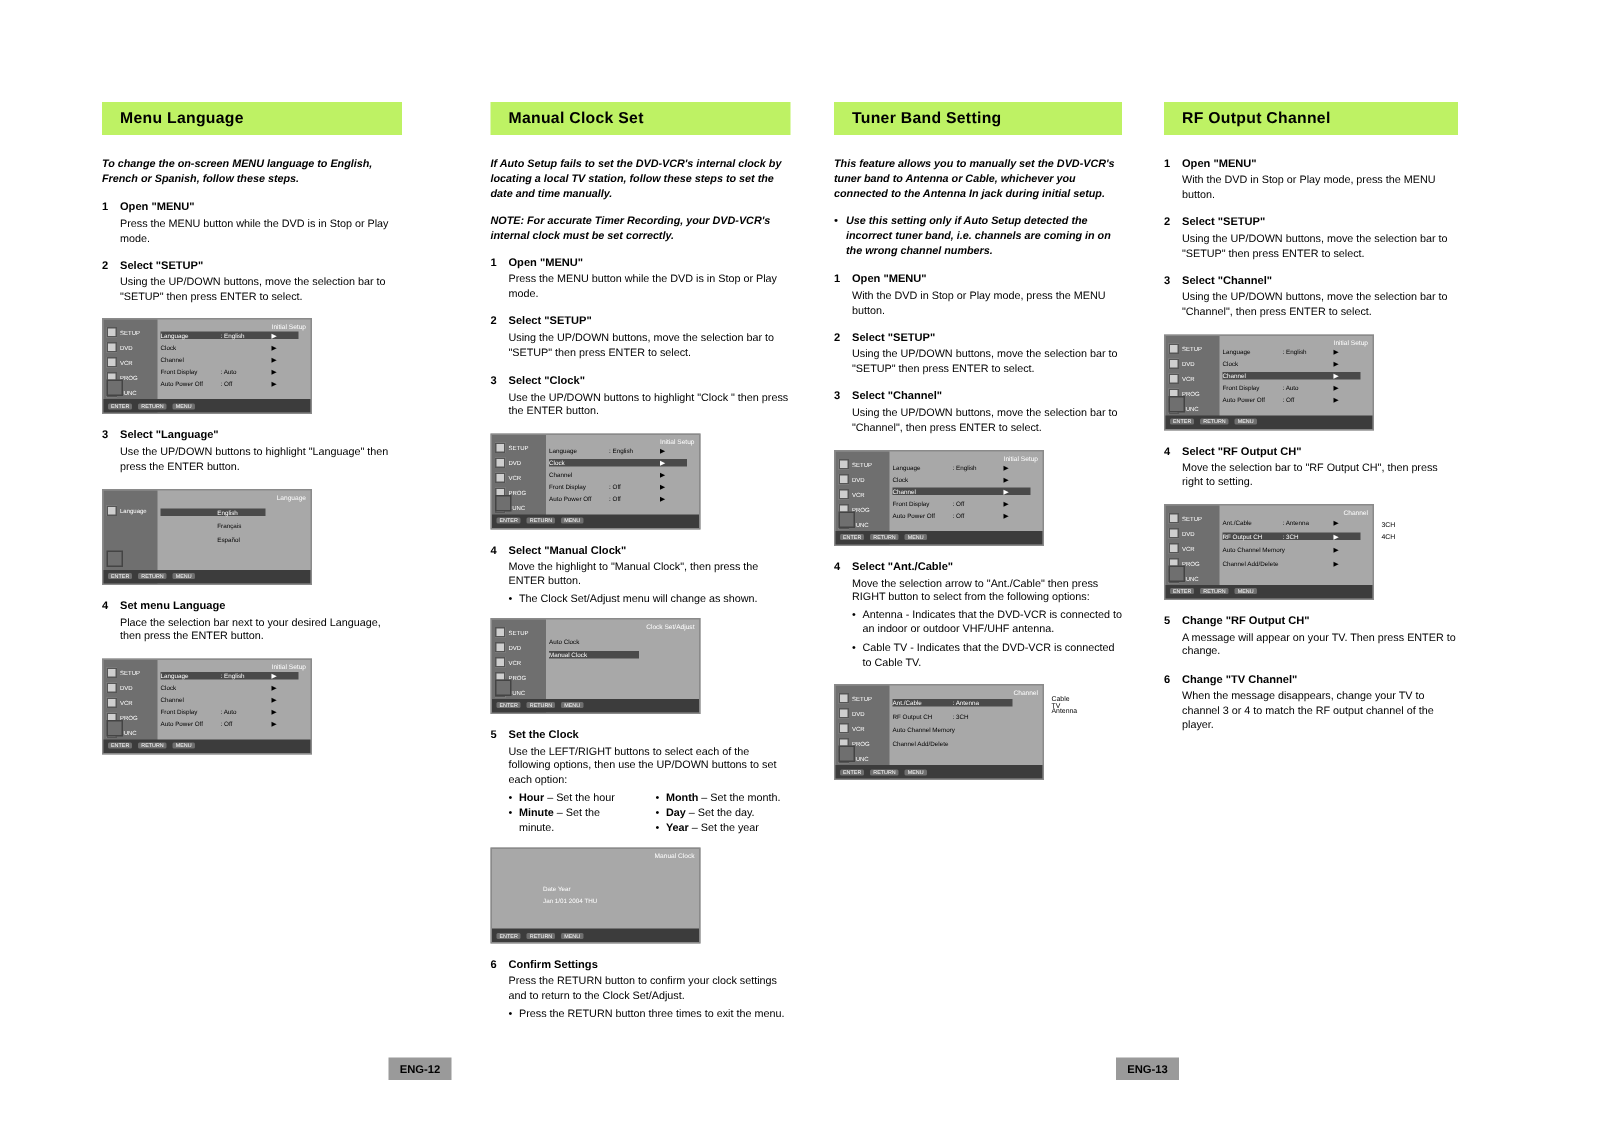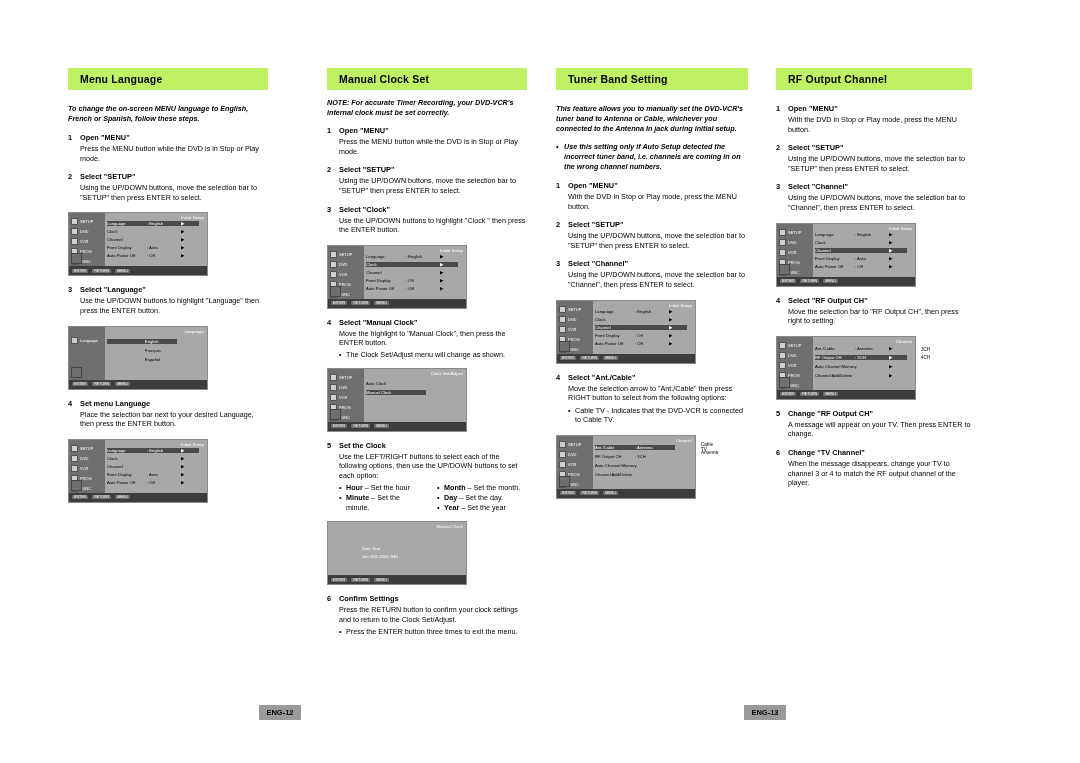--- a/index.html
+++ b/index.html
@@ -198,20 +198,21 @@
       <div class="footer">
         <span class="fbadge">ENTER</span>
         <span class="fbadge">RETURN</span>
         <span class="fbadge">MENU</span>
       </div>
     </div>
   </div>
 
   <div class="col" style="left:289px;top:68px;width:200px;margin-left:38px;">
     <div class="secthead">Manual Clock Set</div>
+    <div class="intro">If Auto Setup fails to set the DVD-VCR's internal clock by locating a local TV station, follow these steps to set the date and time manually.</div>
     <div class="note">NOTE: For accurate Timer Recording, your DVD-VCR's internal clock must be set correctly.</div>
 
     <div class="step">
       <div class="stepttl"><span class="stepnum">1</span><span>Open "MENU"</span></div>
       <div class="stepbody">Press the MENU button while the DVD is in Stop or Play mode.</div>
     </div>
     <div class="step">
       <div class="stepttl"><span class="stepnum">2</span><span>Select "SETUP"</span></div>
       <div class="stepbody">Using the UP/DOWN buttons, move the selection bar to "SETUP" then press ENTER to select.</div>
     </div>
@@ -349,21 +350,21 @@
         <span class="fbadge">ENTER</span>
         <span class="fbadge">RETURN</span>
         <span class="fbadge">MENU</span>
       </div>
     </div>
 
     <div class="step">
       <div class="stepttl"><span class="stepnum">6</span><span>Confirm Settings</span></div>
       <div class="stepbody">Press the RETURN button to confirm your clock settings and to  return to the Clock Set/Adjust.</div>
       <div class="bullets">
-          <div class="bul">Press the ENTER button three times to exit the menu.</div>
+          <div class="bul">Press the RETURN button three times to exit the menu.</div>
         </div>
     </div>
   </div>
 
   <div class="col" style="left:556px;top:68px;width:192px;">
     <div class="secthead">Tuner Band Setting</div>
     <div class="intro">This feature allows you to manually set the DVD-VCR's tuner band to Antenna or Cable, whichever you connected to the Antenna In jack during initial setup.</div>
     <div class="itlbul">Use this setting only if Auto Setup detected the incorrect tuner band, i.e. channels are coming in on the  wrong channel numbers.</div>
 
     <div class="step">
@@ -432,20 +433,21 @@
         <span class="fbadge">ENTER</span>
         <span class="fbadge">RETURN</span>
         <span class="fbadge">MENU</span>
       </div>
     </div>
 
     <div class="step">
       <div class="stepttl"><span class="stepnum">4</span><span>Select "Ant./Cable"</span></div>
       <div class="stepbody">Move the selection arrow to "Ant./Cable" then press RIGHT button to select from the following options:</div>
       <div class="bullets">
+        <div class="bul">Antenna - Indicates that the DVD-VCR is connected to an indoor or outdoor VHF/UHF antenna.</div>
         <div class="bul" style="margin-top:3px;">Cable TV - Indicates that the DVD-VCR is connected to Cable TV.</div>
       </div>
     </div>
 
     <div class="osd" style="margin-top:10px;width:138px;height:62px;">
       <div class="bar"></div>
       <div class="titlebar">Channel</div>
       <div class="leftitem" style="top:5px;">
           <span class="sqico"></span>
           <span>SETUP</span>

